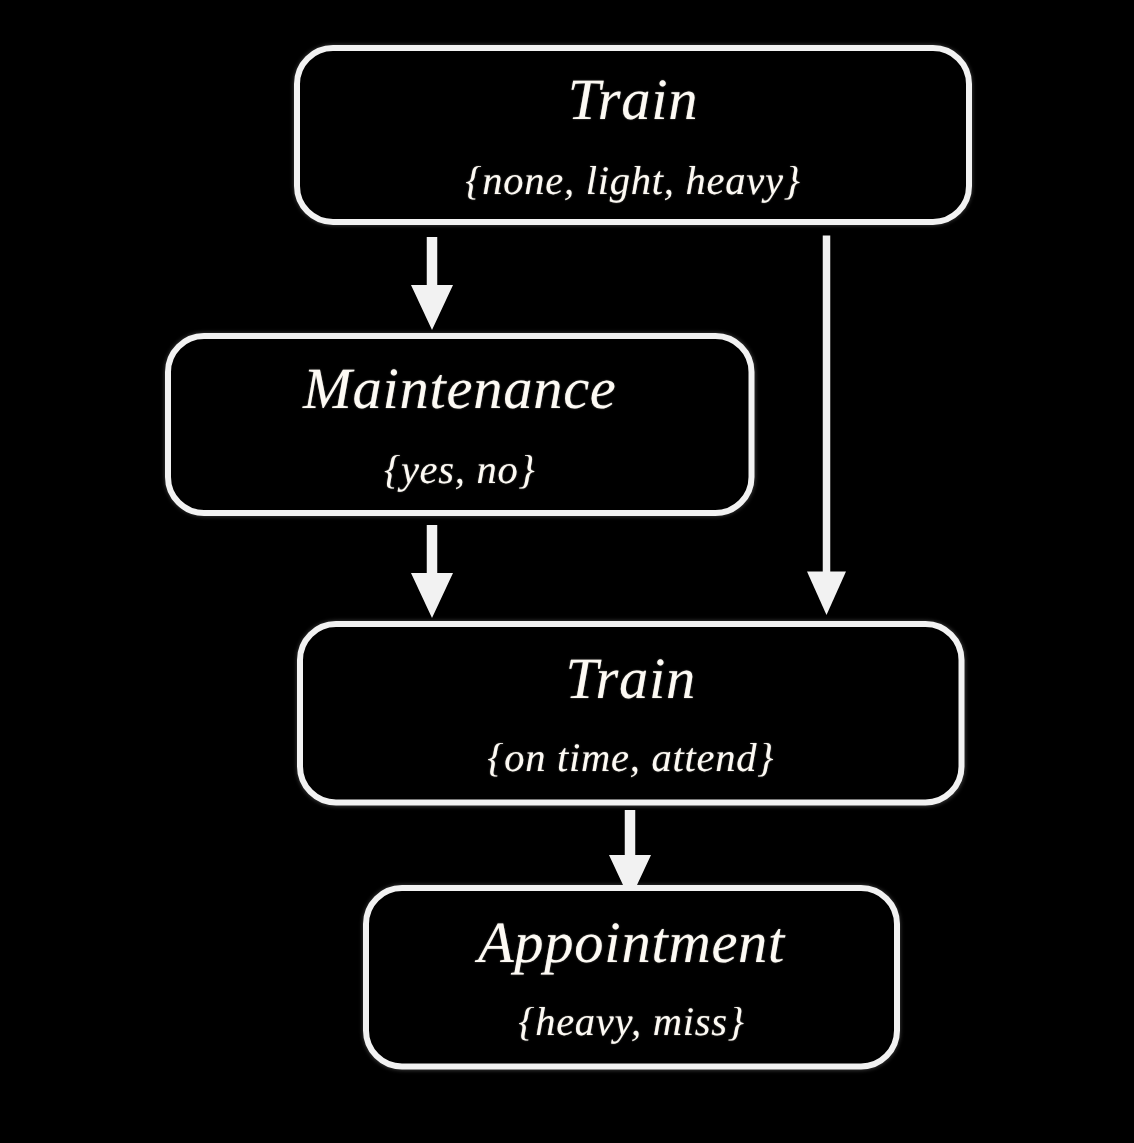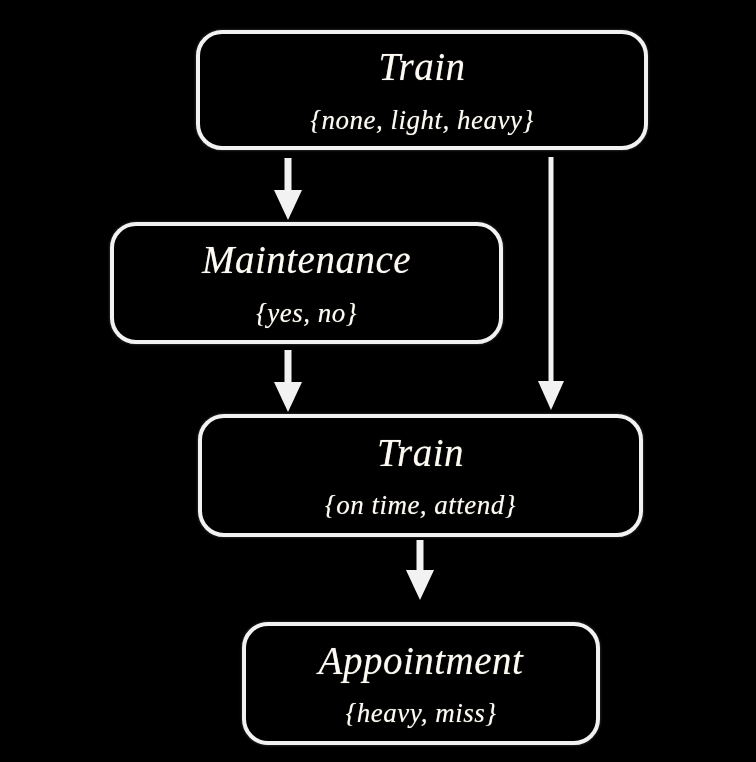--- a/index.html
+++ b/index.html
@@ -41,21 +41,21 @@
     font-size: 27px;
     letter-spacing: 0.5px;
     white-space: nowrap;
     margin-top: 16px;
   }
 
   
   #node-rain        { left: 196px; top: 30px;  width: 452px; height: 120px; }
   #node-maintenance { left: 110px;  top: 222px; width: 393px; height: 122px; align-items: center; }
   #node-train       { left: 198px; top: 414px; width: 445px; height: 123px; }
-  #node-appointment { left: 242px; top: 622px; width: 358px; height: 123px; }
+  #node-appointment { left: 242px; top: 590px; width: 358px; height: 123px; }
 
   .edge {
     position: absolute;
     overflow: visible;
   }
   .edge svg { display: block; overflow: visible; }
 </style>
 </head>
 <body>
 

